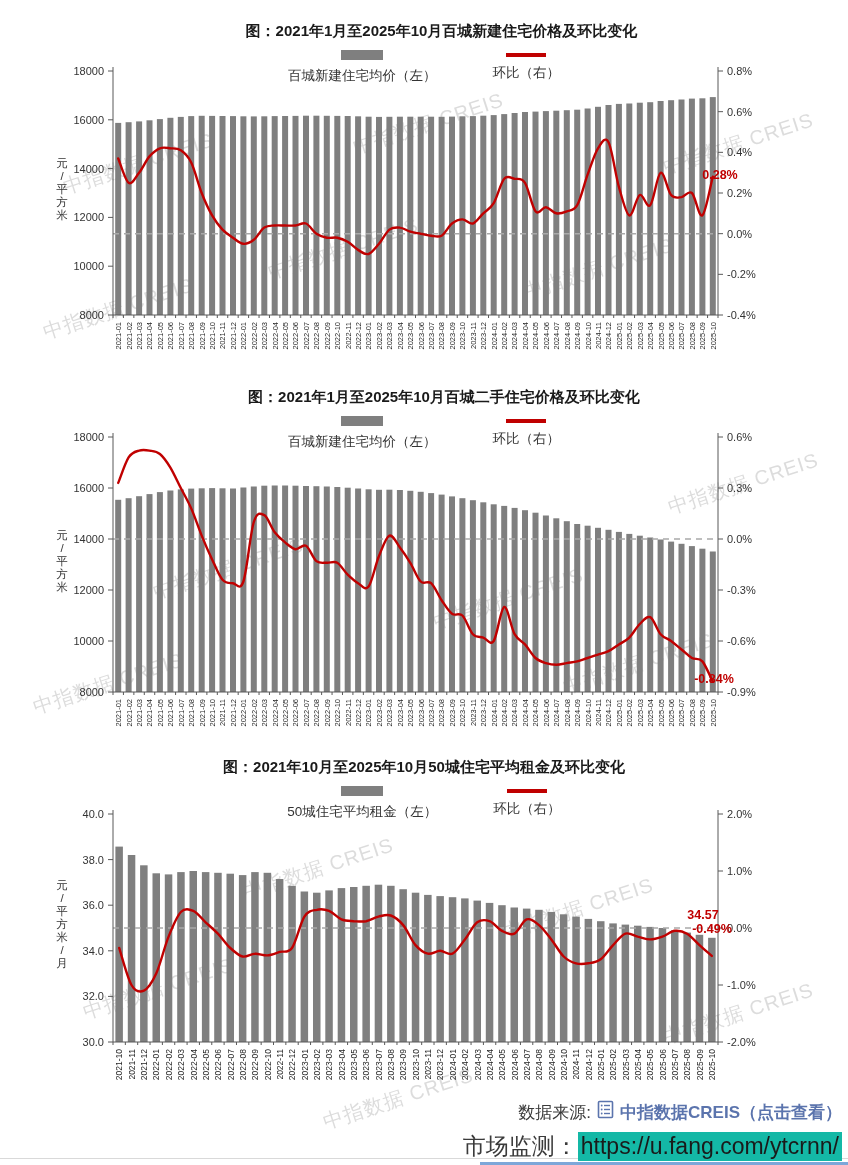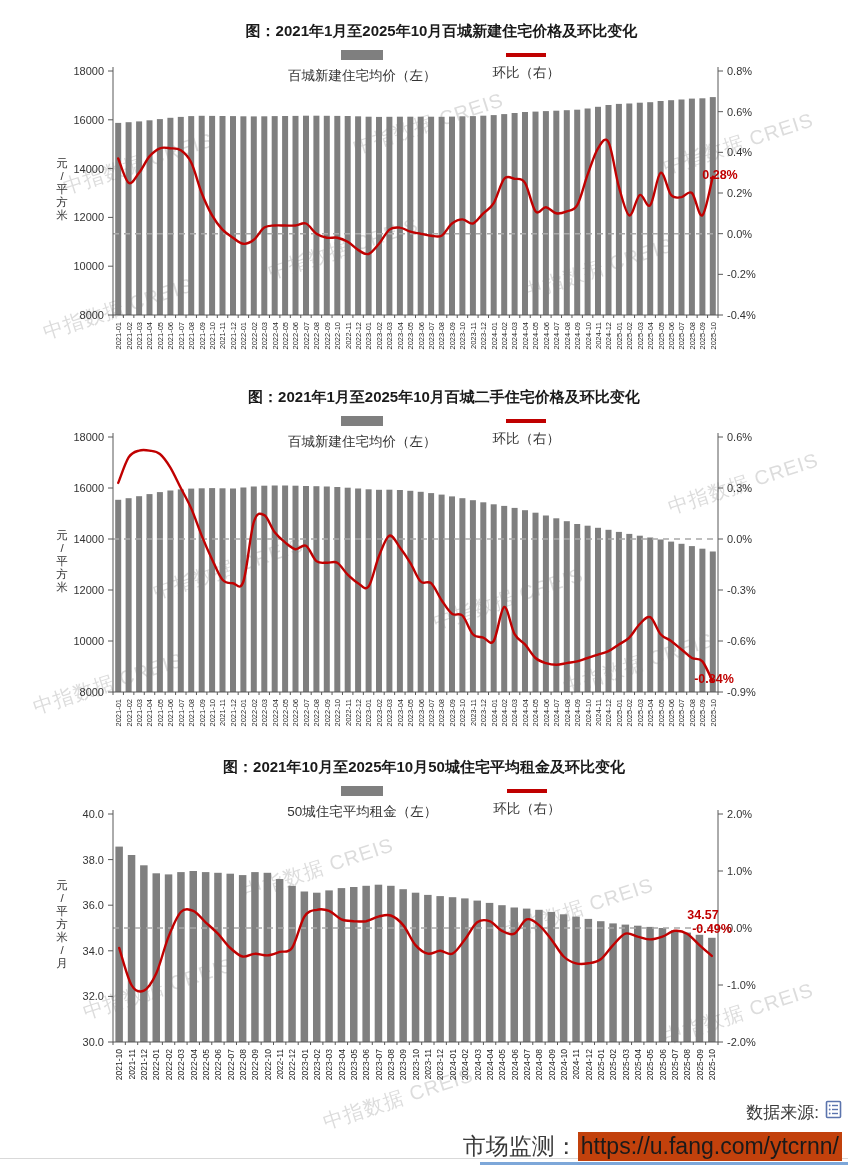--- a/index.html
+++ b/index.html
@@ -33,21 +33,21 @@
     transform:rotate(-18deg);white-space:nowrap;letter-spacing:1px;
   }
   .footer{
     position:absolute;right:6px;top:1100px;width:600px;z-index:3;
     text-align:right;
   }
   .footer-line1{font-size:17px;color:#333;display:flex;justify-content:flex-end;align-items:center;gap:6px;}
   .source-label{color:#3a3a3a;}
   .source-link{color:#5b74ad;font-weight:700;cursor:pointer;}
   .footer-line2{margin-top:7px;font-size:23px;color:#3a3a3a;display:flex;justify-content:flex-end;align-items:center;}
-  .monitor-url{background:#c2410c;color:#1a1a1a;padding:1px 3px;cursor:pointer;}
+  .monitor-url{background:#14b8a6;color:#1a1a1a;padding:1px 3px;cursor:pointer;}
   .doc-icon{display:inline-block;vertical-align:middle;}
   .bottom-gray-line{position:absolute;left:0;right:0;top:1158px;height:1px;background:#d9d9d9;}
   .bottom-blue-line{position:absolute;left:480px;right:0;bottom:0;height:3px;background:#7da7d9;}
 </style>
 </head>
 <body>
 
 <div class="watermark-layer" id="wmLayer">
     <div class="watermark" style="left: 40px; top: 295px;">中指数据 CREIS</div>
     <div class="watermark" style="left: 265px; top: 235px;">中指数据 CREIS</div>
@@ -758,20 +758,21 @@
       <svg width="17" height="19" viewBox="0 0 17 19">
         <rect x="1.5" y="1.5" width="14" height="16" fill="none" stroke="#5b74ad" stroke-width="1.6" rx="1"></rect>
         <line x1="7" y1="5.5" x2="13" y2="5.5" stroke="#5b74ad" stroke-width="1.4"></line>
         <line x1="7" y1="9.5" x2="13" y2="9.5" stroke="#5b74ad" stroke-width="1.4"></line>
         <line x1="7" y1="13.5" x2="13" y2="13.5" stroke="#5b74ad" stroke-width="1.4"></line>
         <circle cx="4.7" cy="5.5" r="0.9" fill="#5b74ad"></circle>
         <circle cx="4.7" cy="9.5" r="0.9" fill="#5b74ad"></circle>
         <circle cx="4.7" cy="13.5" r="0.9" fill="#5b74ad"></circle>
       </svg>
     </span>
+    <span class="source-link">中指数据CREIS（点击查看）</span>
   </div>
   <div class="footer-line2">
     <span>市场监测：</span>
     <span class="monitor-url">https://u.fang.com/ytcrnn/</span>
   </div>
 </div>
 
 <div class="bottom-gray-line"></div>
 <div class="bottom-blue-line"></div>
 

